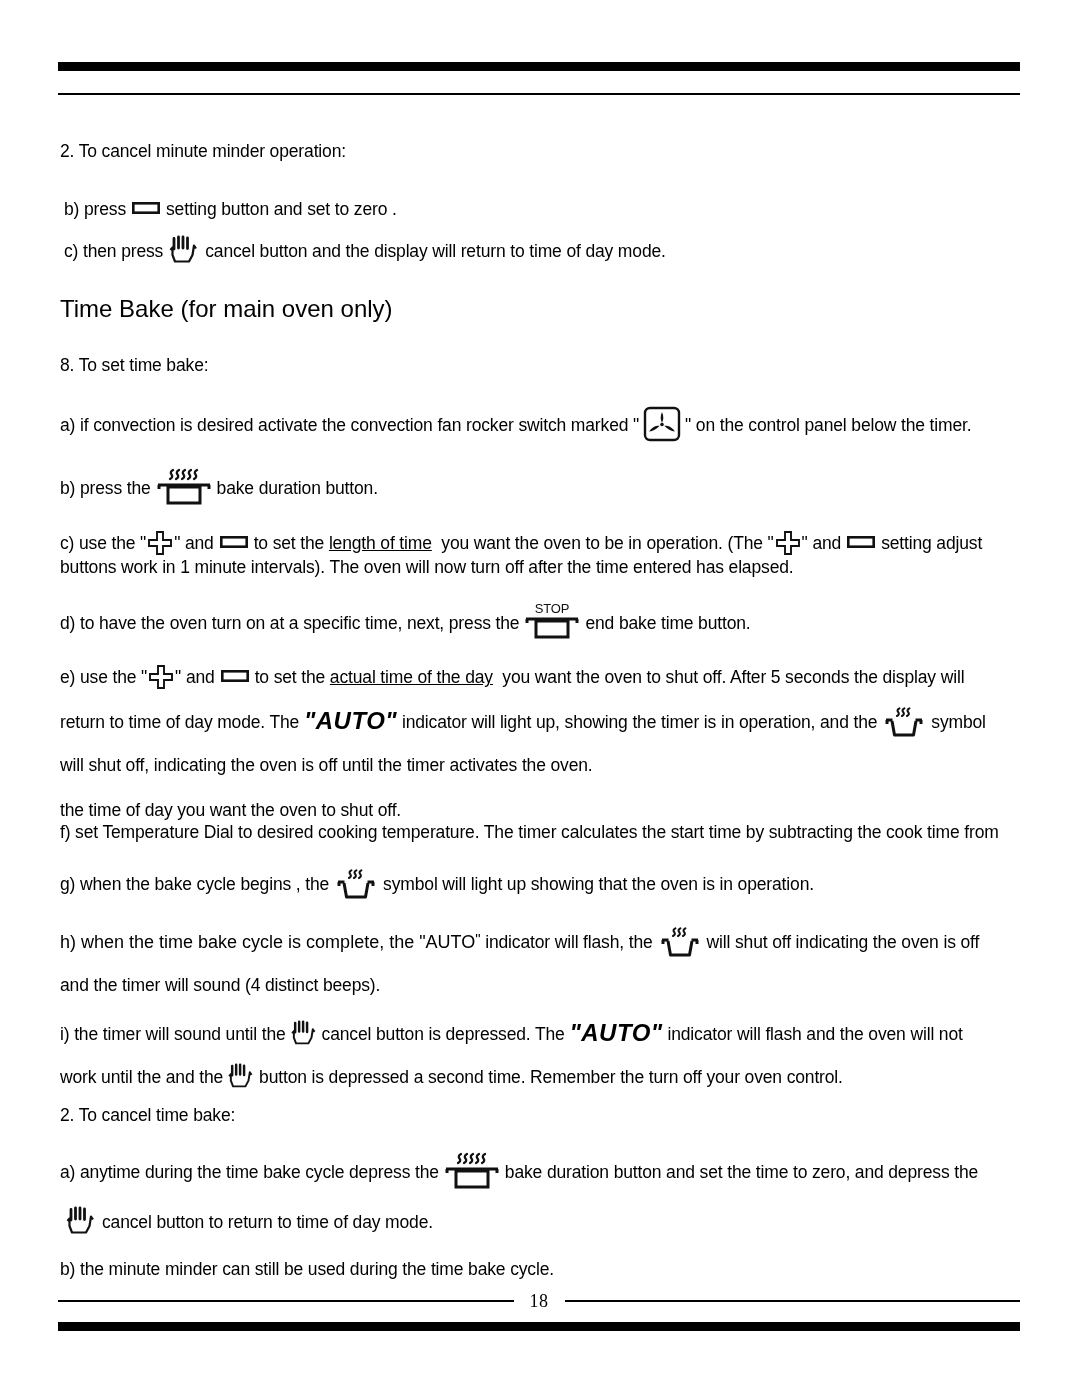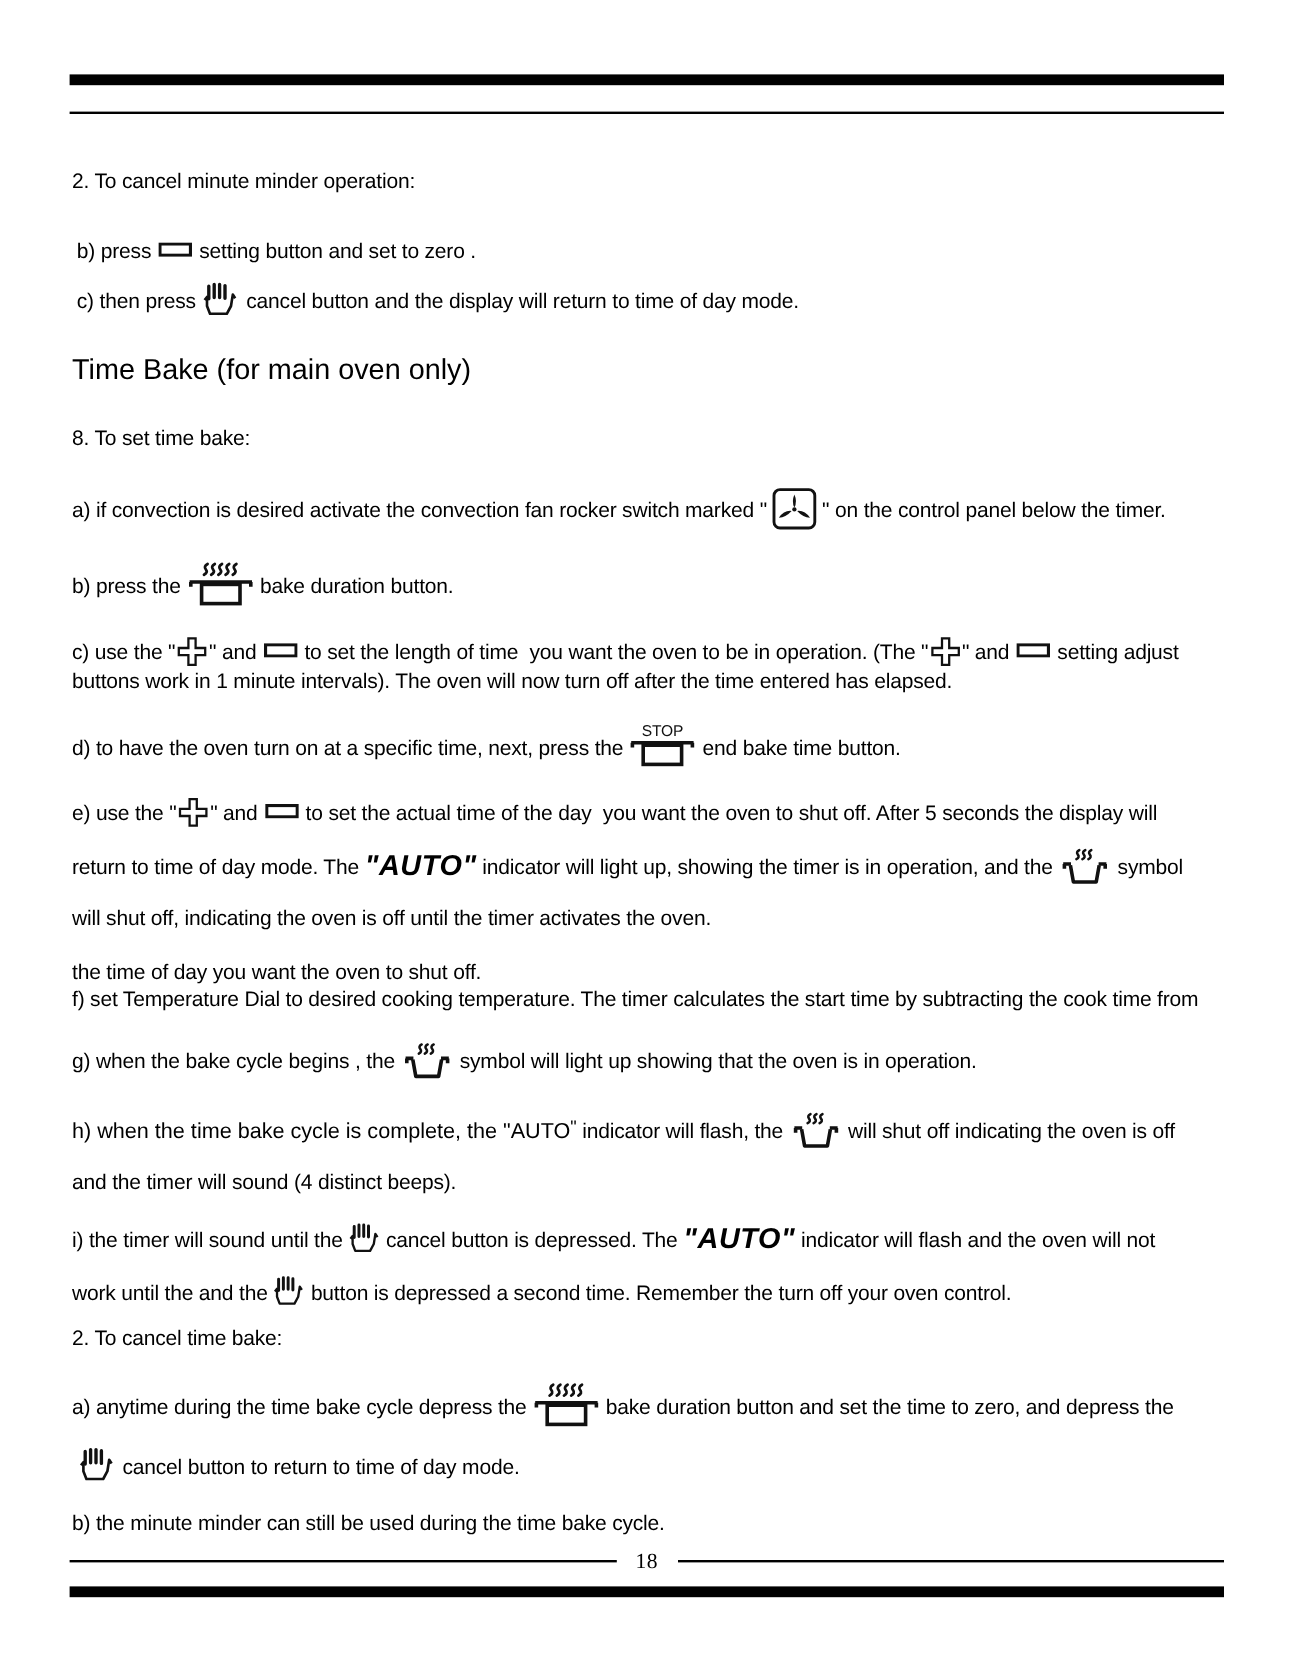--- a/index.html
+++ b/index.html
@@ -87,21 +87,21 @@
 
   h2.section-title {
     font-size: 24px;
     font-weight: 400;
     letter-spacing: 0px;
     margin: 0;
     padding: 0;
     line-height: 1.2;
   }
 
-  .u { }
+  .u { text-decoration: underline; }
   .auto-italic {
     font-style: italic;
     font-size: 24px;
     font-weight: 600;
     letter-spacing: 0.5px;
     vertical-align: -1px;
   }
   .auto-plain {
     font-size: 18px;
     letter-spacing: 0px;

